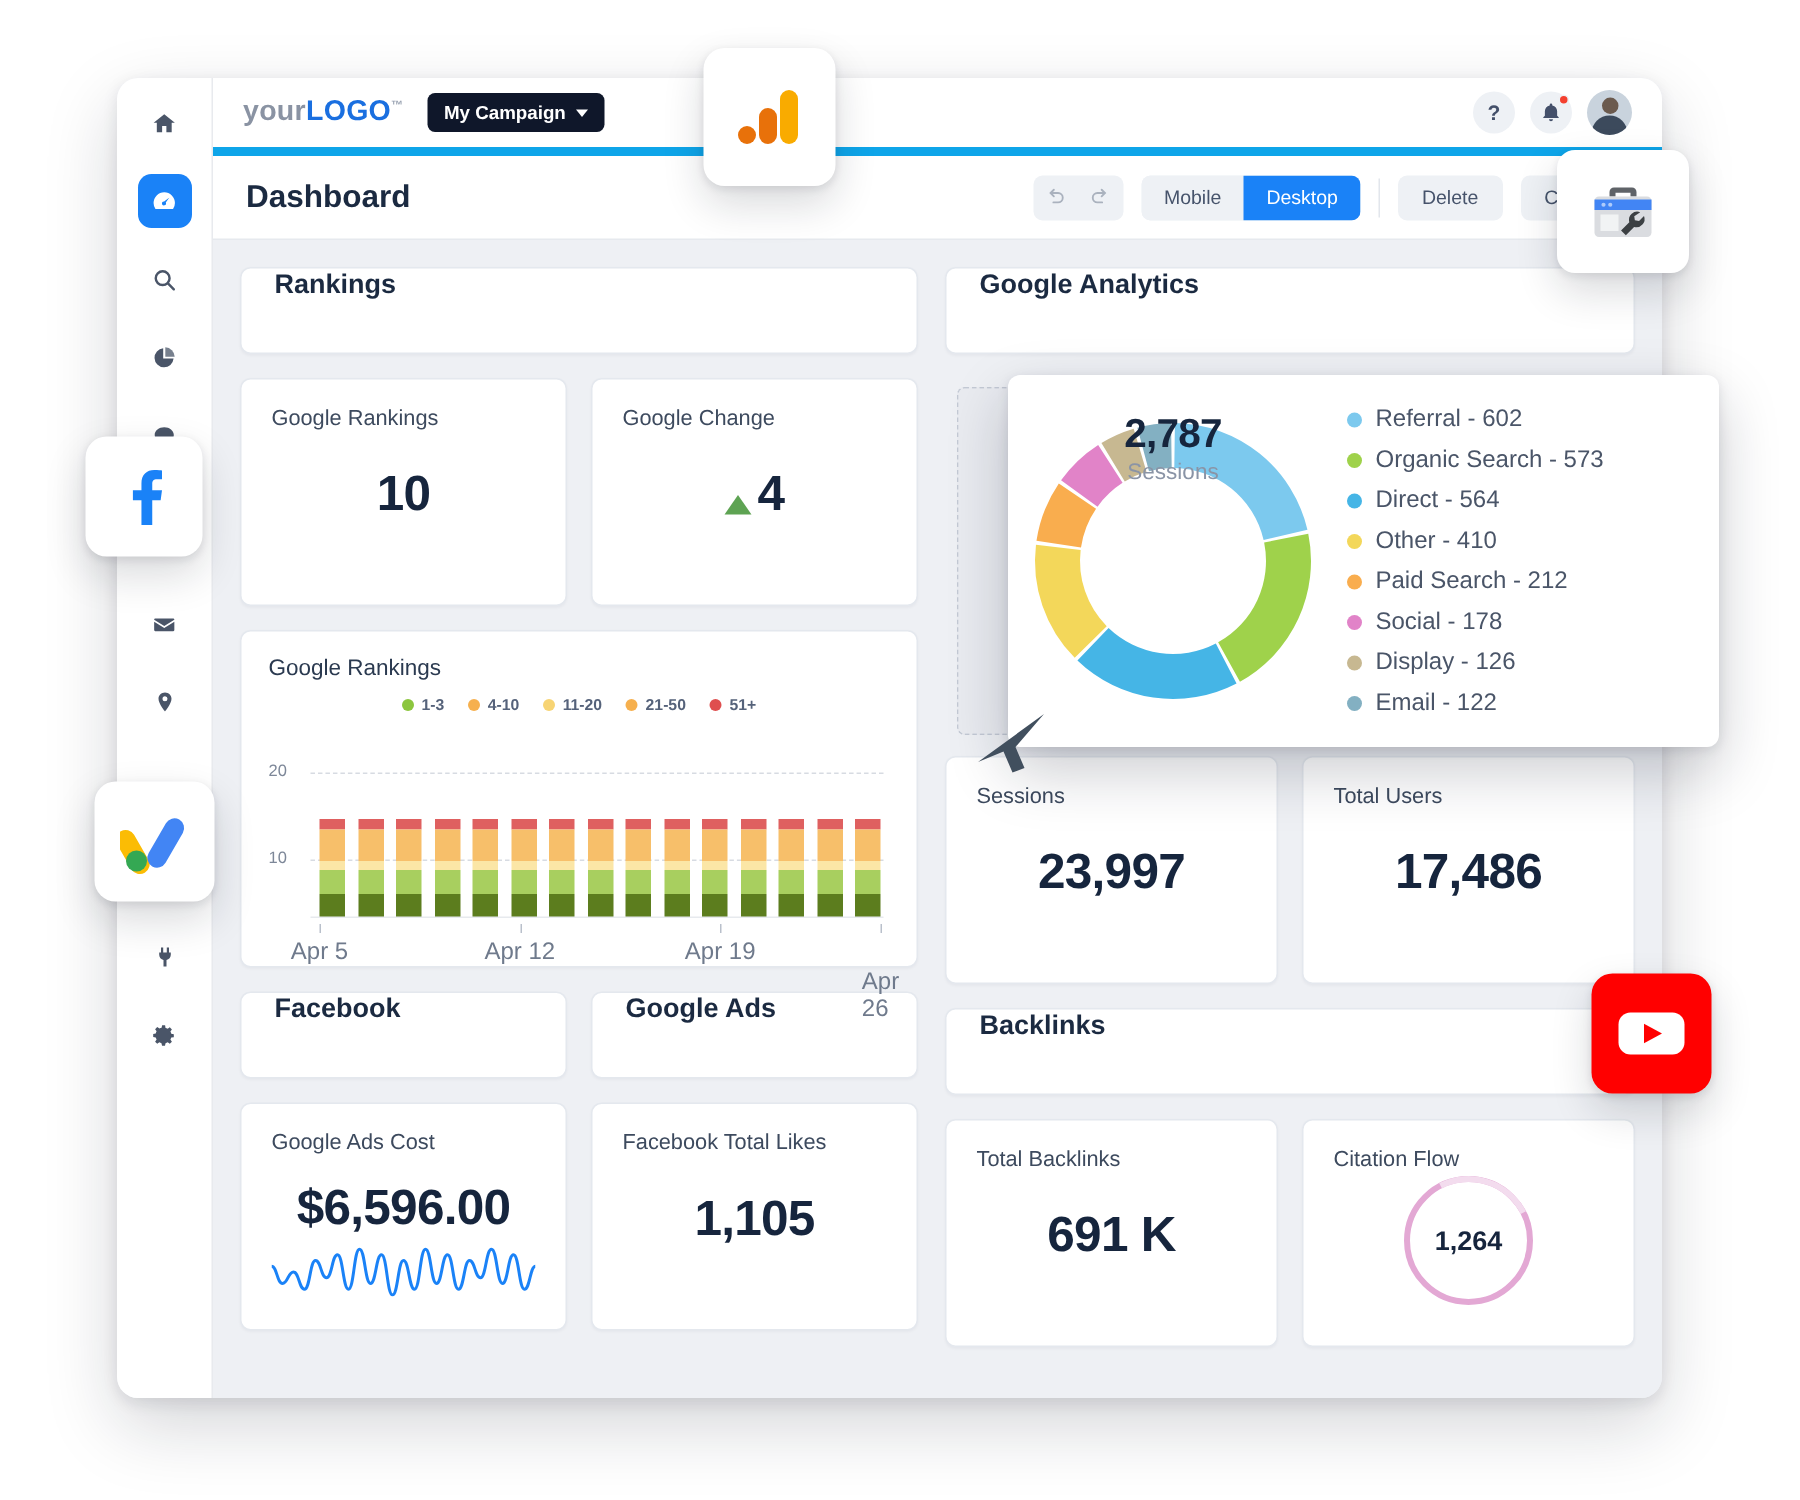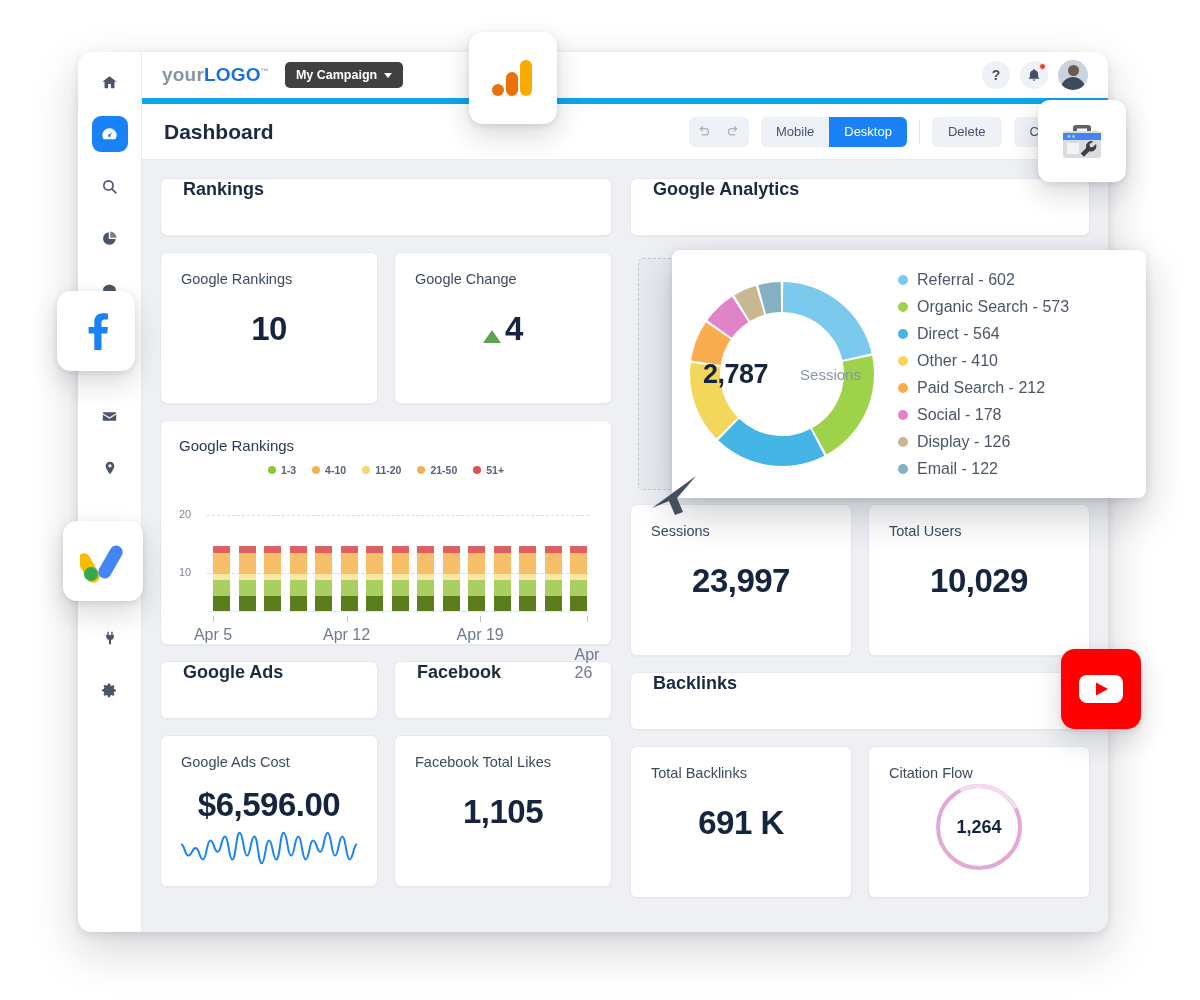--- a/index.html
+++ b/index.html
@@ -43,21 +43,21 @@
   .main { flex: 1; display: flex; flex-direction: column; min-width: 0; background:#eef0f4;}
 
   .topbar {
     height: 52px; background: #ffffff; border-bottom: 6px solid #0ea5e9;
     display: flex; align-items: center; padding: 0 20px; flex: 0 0 52px;
   }
   .logo { font-size: 19px; letter-spacing: .2px; color: #8a93a3; font-weight: 700; }
   .logo b { color: #1a6fe0; }
   .logo sup { font-size: 8px; vertical-align: super; color:#9aa3b2; }
   .campaign-btn {
-    margin-left: 16px; background: #404040; color: #fff;
+    margin-left: 16px; background: #0f172a; color: #fff;
     border: none; border-radius: 5px; height: 26px; padding: 0 11px;
     font-size: 12.5px; font-weight: 700; font-family: inherit;
     display: flex; align-items: center; gap: 7px; cursor: pointer;
   }
   .caret { width: 0; height: 0; border-left: 4px solid transparent;
            border-right: 4px solid transparent; border-top: 5px solid #fff; }
   .topbar-right { margin-left: auto; display: flex; align-items: center; gap: 10px; }
   .round-btn {
     width: 28px; height: 28px; border-radius: 50%; background: #eef1f5;
     display: flex; align-items: center; justify-content: center;
@@ -170,22 +170,22 @@
   
   .ga-popup {
     position: absolute; left: 672px; top: 250px; width: 474px; height: 248px;
     background: #fff; border-radius: 8px;
     box-shadow: 0 16px 40px rgba(16,24,40,.22), 0 2px 8px rgba(16,24,40,.10);
     display: flex; align-items: center; padding: 0 14px 0 10px;
     z-index: 30;
   }
   .donut-wrap { width: 200px; height: 200px; position: relative; flex: 0 0 200px; }
   .donut-center {
-    position: absolute; inset: 0; display: flex; 
-    align-items: center; justify-content: center; pointer-events: none; gap: 32px;
+    position: absolute; inset: 0; display: flex; flex-direction: column;
+    align-items: center; pointer-events: none;
   }
   .donut-num { font-size: 27px; font-weight: 700; color: #16253d; letter-spacing: -.5px;}
   .donut-sub { font-size: 15px; color: #8a94a6; margin-top: 1px;}
   .ga-legend { flex: 1; padding-left: 16px; display: flex; flex-direction: column; gap: 9px; }
   .ga-li { display: flex; align-items: center; gap: 9px; font-size: 16px; color: #4a5568; }
   .ga-dot { width: 10px; height: 10px; border-radius: 50%; flex: 0 0 10px; }
 
   
   .drop-zone {
     position: absolute; left: 638px; top: 258px; width: 442px; height: 232px;
@@ -502,24 +502,24 @@
                     <div class="xlabel" style="left: 0%;">Apr 5</div>
                     <div class="xlabel" style="left: 35.7143%;">Apr 12</div>
                     <div class="xlabel" style="left: 71.4286%;">Apr 19</div>
                     <div class="xlabel" style="left: 100%; margin-top: 20px;">Apr 26</div>
                   </div>
               </div>
             </div>
 
             <div class="kpi-row">
               <div class="card section-card" style="flex:1">
+                <span class="section-title">Facebook</span>
+              </div>
+              <div class="card section-card" style="flex:1">
                 <span class="section-title">Google Ads</span>
-              </div>
-              <div class="card section-card" style="flex:1">
-                <span class="section-title">Facebook</span>
               </div>
             </div>
 
             <div class="kpi-row">
               <div class="card kpi">
                 <div class="kpi-label">Google Ads Cost</div>
                 <div class="kpi-value" style="padding-bottom:0;flex:0;margin-top:16px;">$6,596.00</div>
                 <svg class="spark" viewBox="0 0 260 42" preserveAspectRatio="none" id="spark">
                     <path d="M0 17 C5.416666666666666 17 5.416666666666666 29 10.833333333333332 29 C16.25 29 16.25 21 21.666666666666664 21 C27.083333333333332 21 27.083333333333332 33 32.5 33 C37.916666666666664 33 37.916666666666664 13 43.33333333333333 13 C48.75 13 48.75 25 54.16666666666667 25 C59.583333333333336 25 59.583333333333336 9 65 9 C70.41666666666667 9 70.41666666666667 33 75.83333333333334 33 C81.25 33 81.25 5 86.66666666666666 5 C92.08333333333333 5 92.08333333333333 29 97.5 29 C102.91666666666667 29 102.91666666666667 9 108.33333333333334 9 C113.75 9 113.75 37 119.16666666666666 37 C124.58333333333333 37 124.58333333333333 13 130 13 C135.41666666666666 13 135.41666666666666 33 140.83333333333331 33 C146.25 33 146.25 5 151.66666666666669 5 C157.08333333333334 5 157.08333333333334 29 162.5 29 C167.91666666666666 29 167.91666666666666 9 173.33333333333331 9 C178.75 9 178.75 33 184.16666666666669 33 C189.58333333333334 33 189.58333333333334 13 195 13 C200.41666666666666 13 200.41666666666666 25 205.83333333333331 25 C211.25 25 211.25 5 216.66666666666669 5 C222.08333333333334 5 222.08333333333334 29 227.5 29 C232.91666666666666 29 232.91666666666666 9 238.33333333333331 9 C243.75 9 243.75 33 249.16666666666669 33 C254.58333333333334 33 254.58333333333334 17 260 17" fill="none" stroke="#1a82f7" stroke-width="2" vector-effect="non-scaling-stroke"></path>
                   </svg>
@@ -539,21 +539,21 @@
 
             <div style="height:236px;flex:0 0 236px;"></div>
 
             <div class="kpi-row">
               <div class="card kpi">
                 <div class="kpi-label">Sessions</div>
                 <div class="kpi-value">23,997</div>
               </div>
               <div class="card kpi">
                 <div class="kpi-label">Total Users</div>
-                <div class="kpi-value">10,029</div>
+                <div class="kpi-value">17,486</div>
               </div>
             </div>
 
             <div class="card section-card">
               <span class="section-title">Backlinks</span>
             </div>
 
             <div class="kpi-row">
               <div class="card kpi">
                 <div class="kpi-label">Total Backlinks</div>

